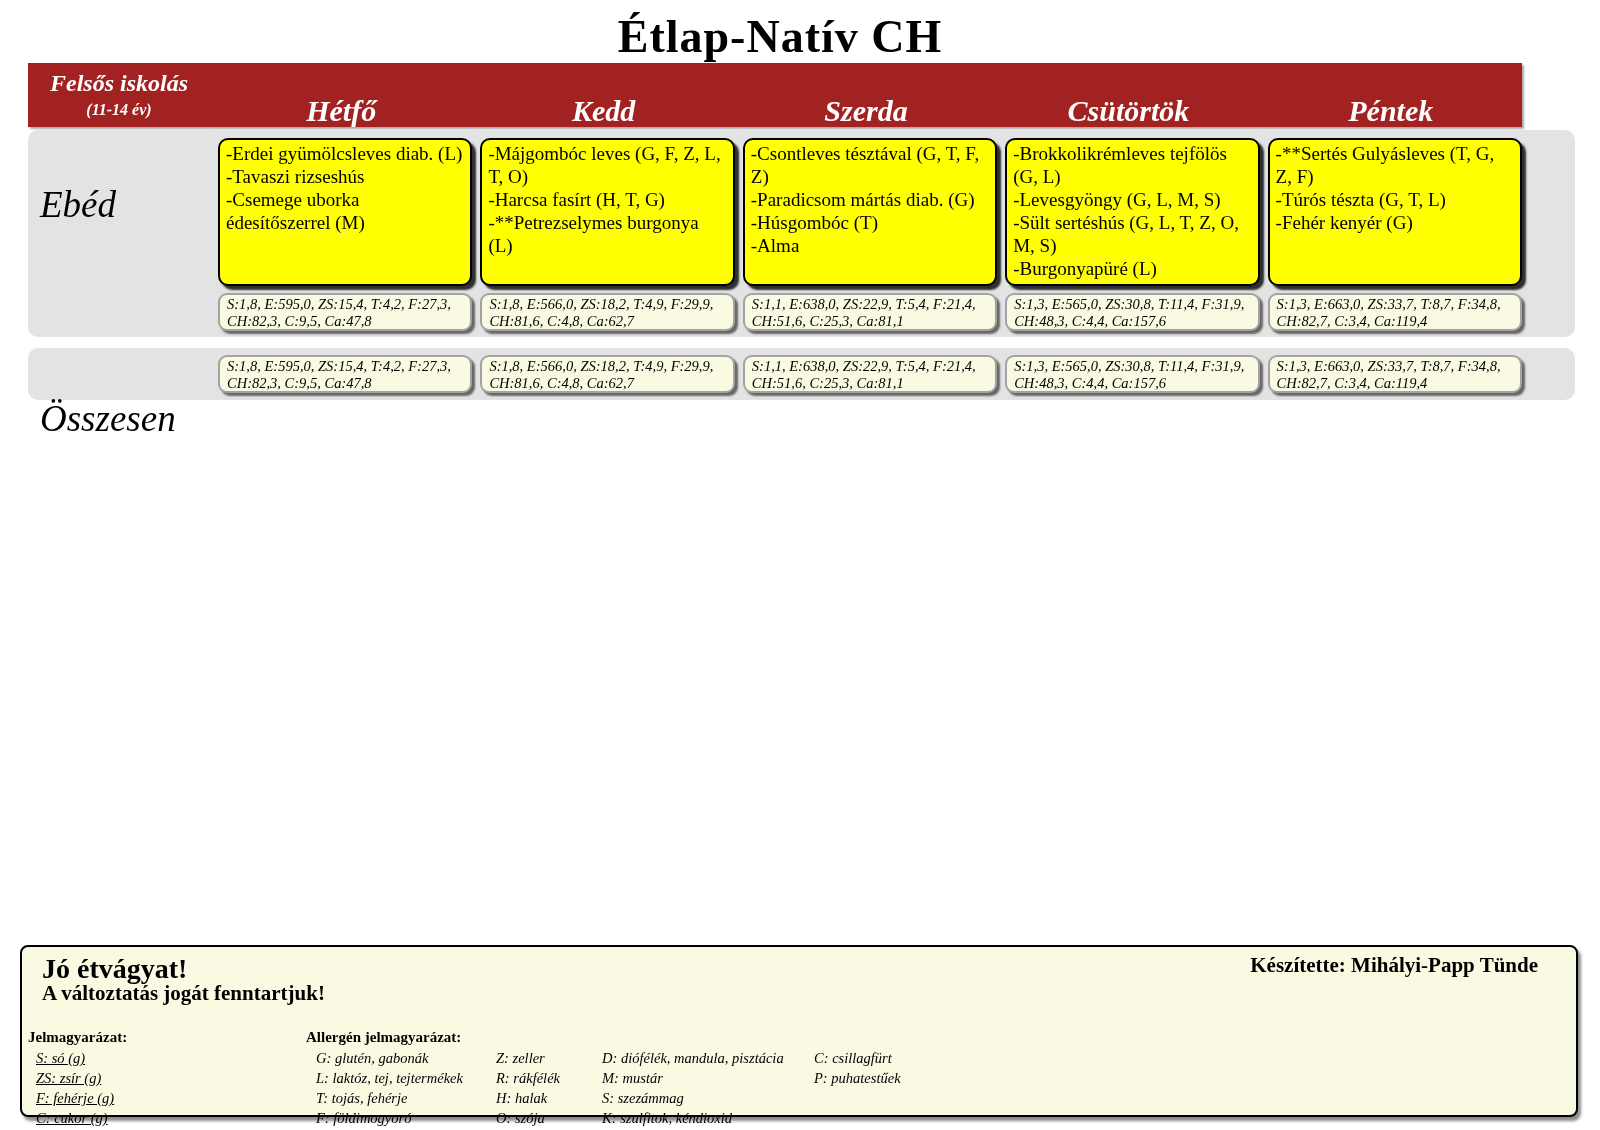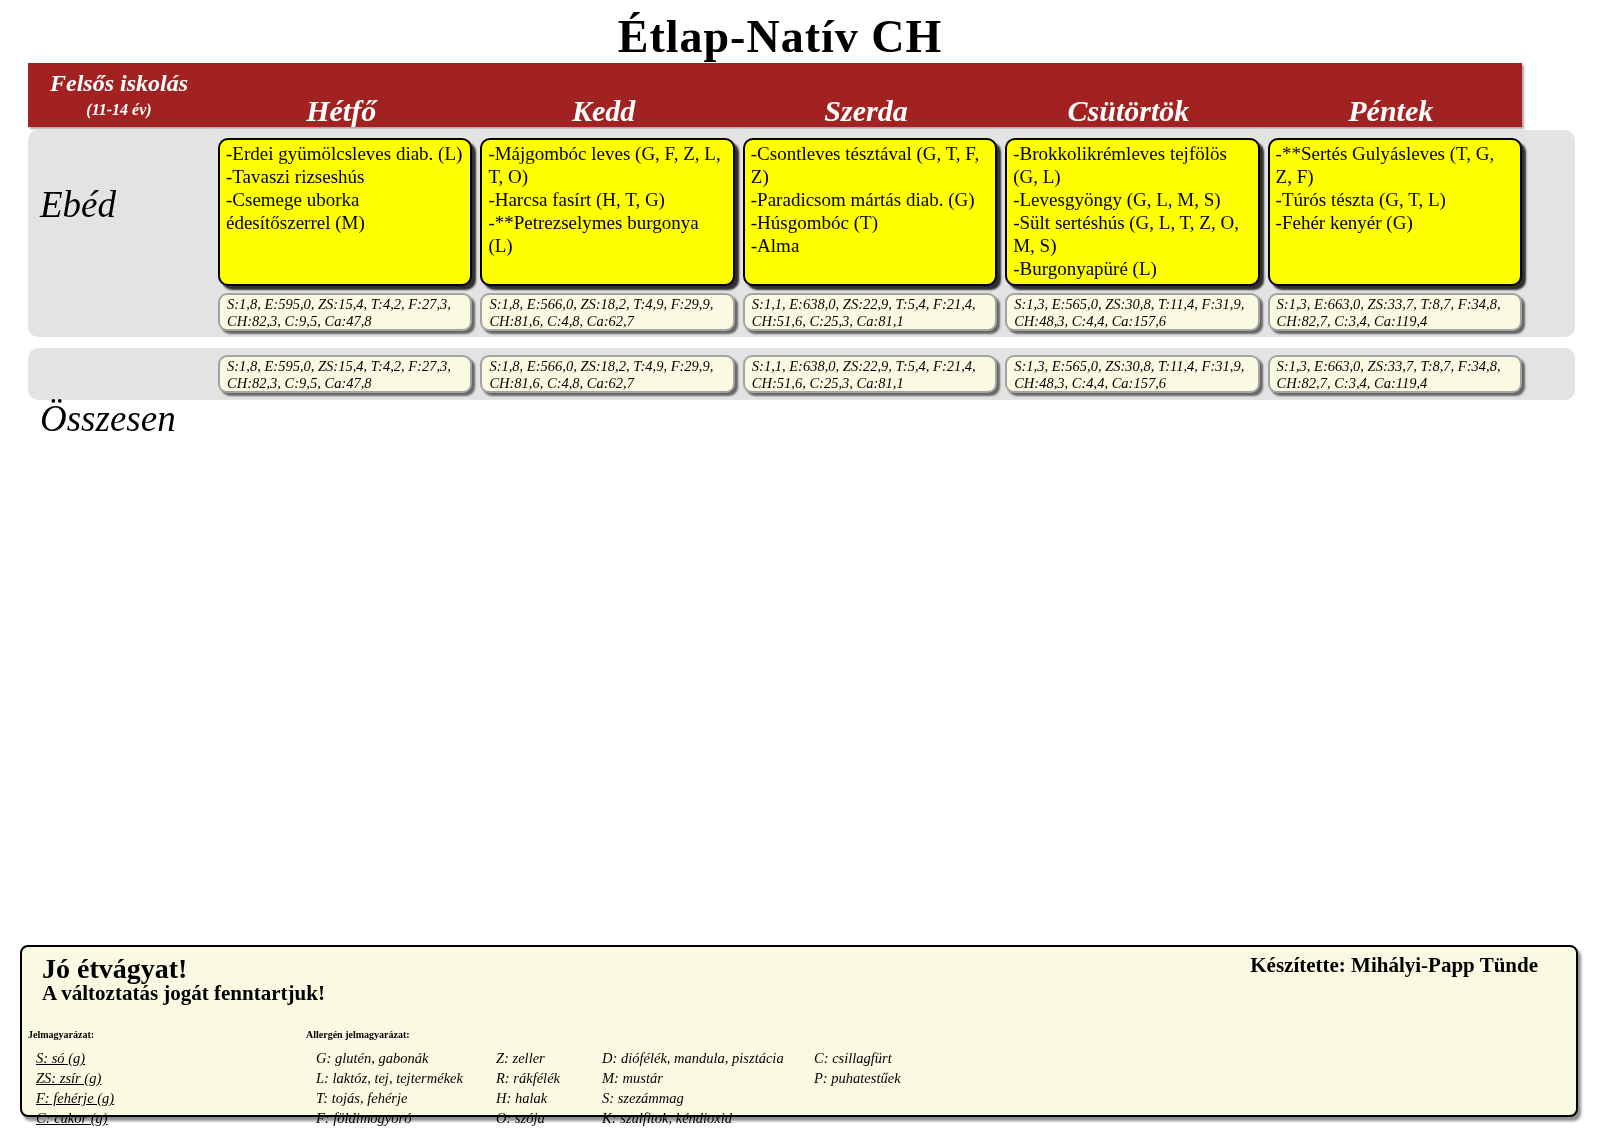--- a/index.html
+++ b/index.html
@@ -43,21 +43,21 @@
   
   .footer { position:absolute; left:20px; top:945px; width:1558px; height:172px;
     background:#FAFAE2; border:2px solid #000; border-radius:8px;
     box-shadow:3px 4px 3px rgba(0,0,0,0.45); }
   .footer-greeting { position:absolute; left:20px; top:6px;
     font-weight:bold; font-size:28px; }
   .footer-author { position:absolute; right:38px; top:6px;
     font-weight:bold; font-size:21px; }
   .footer-disclaimer { position:absolute; left:20px; top:34px;
     font-weight:bold; font-size:21px; }
-  .legend-title { position:absolute; top:82px; font-weight:bold; font-size:10px; }
+  .legend-title { position:absolute; top:82px; font-weight:bold; font-size:15px; }
   .lt-1 { left:6px; }
   .lt-2 { left:284px; }
   .legend-col { position:absolute; top:101px; font-style:italic;
     font-size:14.5px; line-height:20px; white-space:pre-line; }
   .lc-1 { left:14px;text-decoration:underline; }
   .lc-2 { left:122px; }
   .lc-3 { left:294px; }
   .lc-4 { left:474px; }
   .lc-5 { left:580px; }
   .lc-6 { left:792px; }

